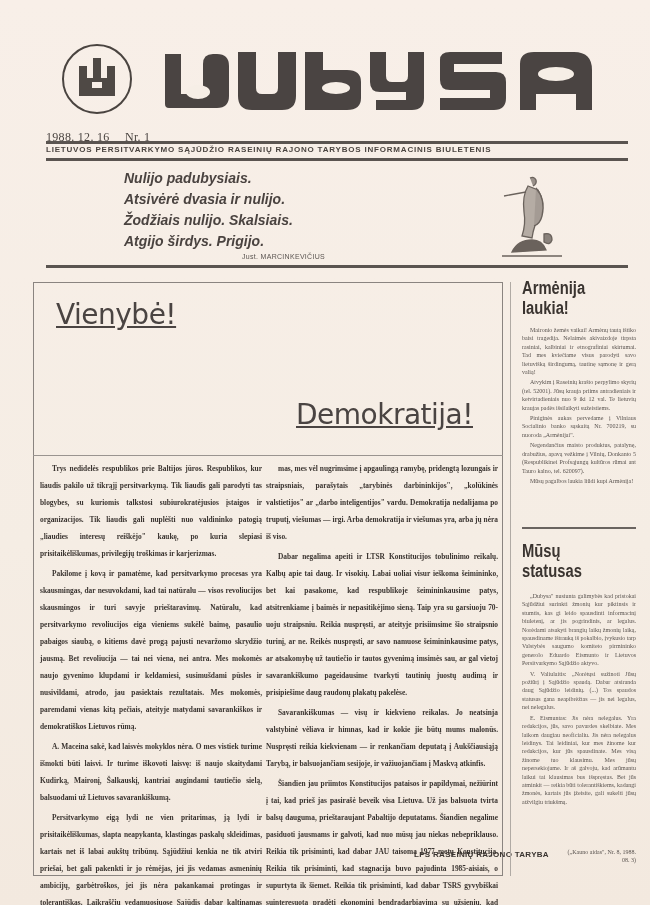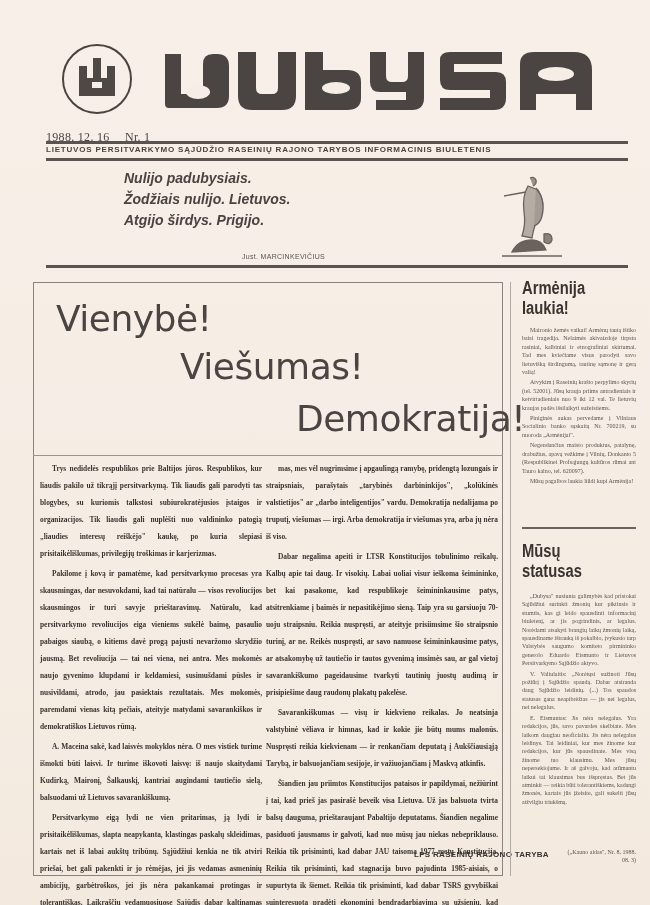--- a/index.html
+++ b/index.html
@@ -33,21 +33,21 @@
   .poem { position: absolute; left: 124px; top: 168px; font-style: italic; font-weight: bold;
     font-family: "Liberation Sans", sans-serif; font-size: 14px; color: #4a4340; line-height: 21px; }
   .poem-author { position: absolute; left: 242px; top: 253px; font-size: 7px;
     font-family: "Liberation Sans", sans-serif; color: #5a5450; letter-spacing: .3px; }
   .statue { position: absolute; left: 492px; top: 170px; width: 76px; height: 92px; }
 
   
   .mainbox { position: absolute; left: 33px; top: 282px; width: 470px; height: 594px;
     border: 1px solid #8a8480; box-sizing: border-box; }
   .head1, .head2, .head3 { position: absolute; font-family: "DejaVu Sans", sans-serif;
-    color: #4a4442; font-size: 36px; letter-spacing: -.5px; }
+    color: #4a4442; font-size: 28px; letter-spacing: -.5px; text-decoration: underline; }
   .head1 { left: 56px; top: 298px; }
   .head2 { left: 180px; top: 346px; }
   .head3 { left: 296px; top: 398px; }
   .hline { position: absolute; left: 33px; width: 470px; top: 455px; height: 1px; background: #9a9490; }
 
   .col { position: absolute; font-size: 7.4px; line-height: 17px; text-align: justify;
     color: #3a3430; font-weight: bold; }
   .col p { margin: 0 0 3px 0; text-indent: 12px; }
   .col-left { left: 40px; top: 460px; width: 222px; }
   .col-mid  { left: 266px; top: 460px; width: 232px; }
@@ -112,21 +112,22 @@
   <div class="dateline">
     <span>1988. 12. 16</span>
     <span>Nr. 1</span>
   </div>
   <div class="rule r1"></div>
   <div class="subtitle">LIETUVOS PERSITVARKYMO SĄJŪDŽIO RASEINIŲ RAJONO TARYBOS INFORMACINIS BIULETENIS</div>
   <div class="rule r2"></div>
 
   <div class="poem">
     <div>Nulijo padubysiais.</div>
-    <div>Žodžiais nulijo. Lietuvos.</div>
+    <div>Atsivėrė dvasia ir nulijo.</div>
+    <div>Žodžiais nulijo. Skalsiais.</div>
     <div>Atgijo širdys. Prigijo.</div>
   </div>
   <div class="poem-author">Just. MARCINKEVIČIUS</div>
 
   <div class="statue">
     <svg width="76" height="92" viewBox="0 0 76 92">
       <g fill="none" stroke="#6a625c" stroke-width="1.3">
         <path d="M38 8 q4 -2 6 2 q1 4 -3 6" fill="#9a918a"></path>
         <path d="M36 16 q-6 10 -4 26 q2 12 -2 24 l10 2 q2 -14 8 -22 q6 -14 -2 -26z" fill="#b5aca4"></path>
         <path d="M34 22 l-22 4"></path>
@@ -135,21 +136,20 @@
         <path d="M52 64 q8 -2 8 6 q-2 6 -8 2z" fill="#8a827c"></path>
         <path d="M10 86 h60"></path>
       </g>
     </svg>
   </div>
 
   <div class="rule r3"></div>
 
   <div class="mainbox"></div>
   <div class="head1">Vienybė!</div>
-  <div class="head2">Viešumas!</div>
   <div class="head3">Demokratija!</div>
   <div class="hline"></div>
 
   <div class="col col-left">
     <p>Trys nedidelės respublikos prie Baltijos jūros. Respublikos, kur liaudis pakilo už tikrąjį persitvarkymą. Tik liaudis gali parodyti tas blogybes, su kuriomis talkstosi subiurokratėjusios įstaigos ir organizacijos. Tik liaudis gali nuplėšti nuo valdininko patogią „liaudies interesų reiškėjo" kaukę, po kuria slepiasi prisitaikėliškumas, privilegijų troškimas ir karjerizmas.</p>
     <p>Pakilome į kovą ir pamatėme, kad persitvarkymo procesas yra skausmingas, dar nesuvokdami, kad tai natūralu — visos revoliucijos skausmingos ir turi savyje prieštaravimų. Natūralu, kad persitvarkymo revoliucijos eiga vieniems sukėlė baimę, pasaulio pabaigos siaubą, o kitiems davė progą pajusti nevaržomo skrydžio jausmą. Bet revoliucija — tai nei viena, nei antra. Mes mokomės naujo gyvenimo klupdami ir keldamiesi, susimušdami pūsles ir nusivildami, atrodo, jau pasiektais rezultatais. Mes mokomės, paremdami vienas kitą pečiais, ateityje matydami savarankiškos ir demokratiškos Lietuvos rūmą.</p>
     <p>A. Maceina sakė, kad laisvės mokyklos nėra. O mes vistiek turime išmokti būti laisvi. Ir turime iškovoti laisvę: iš naujo skaitydami Kudirką, Maironį, Šalkauskį, kantriai augindami tautiečio sielą, balsuodami už Lietuvos savarankiškumą.</p>
     <p>Persitvarkymo eigą lydi ne vien pritarimas, ją lydi ir prisitaikėliškumas, slapta neapykanta, klastingas paskalų skleidimas, kartais net iš labai aukštų tribūnų. Sąjūdžiui kenkia ne tik atviri priešai, bet gali pakenkti ir jo rėmėjas, jei jis vedamas asmeninių ambicijų, garbėtroškos, jei jis nėra pakankamai protingas ir tolerantiškas. Laikraščių vedamuosiuose Sąjūdis dabar kaltinamas vengimu atsiriboti nuo „atskirų asmenų", rašoma, kad „tikri persitvarkymo šalininkai piktinasi Sąjūdžio spauda". Neužmirškime, gerbiamieji, kad Sąjūdis — LIAUDIES judėjimas. Tai ne partija, kur griežta atranka, tvirta narystė, privalomas nutarimų vykdymas. Sąjūdyje dalyvauja įvairiausių įsitikinimų žmonės. Jo tikslas — viešai svarstyti viską, kas rūpi Lietuvos gyventojams, atvirai skelbti tiesą — malonią ji, ar ne. Sąjūdžio veiklą apjungia tik jo programa, o jai, kiek girdėti, kategoriškai prieštaraujančių nėra. Kas kita — Sąjūdžio dalyviai, pastarosiomis dienomis nusipelnę ir kritikos. Tik niekada nederėtų užmiršti, kad Sąjūdis — demokratiška, pliuralistinė organizacija ir nesutapatinti Sąjūdžio su atskirų chuliganų išpuoliais. Tik susikertant nuomonėmis atrandamos visuomenės ligos ir vaistai joms gydyti. Jei bus užgniaužtas viešu-</p>
   </div>
 

